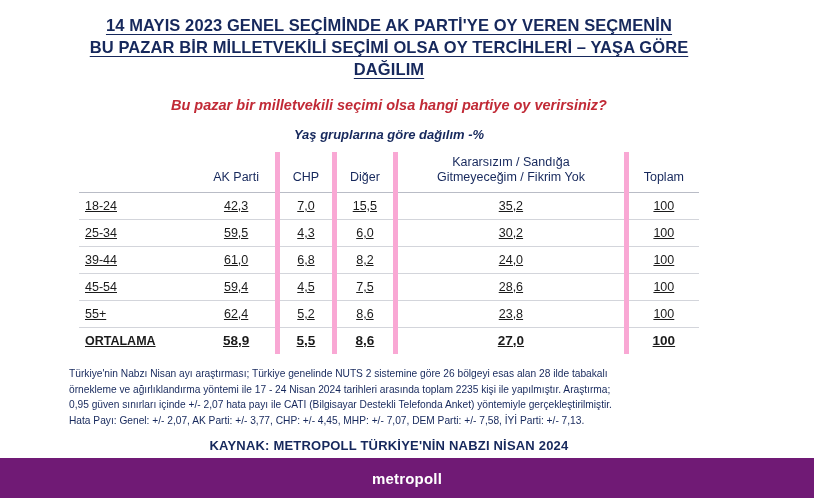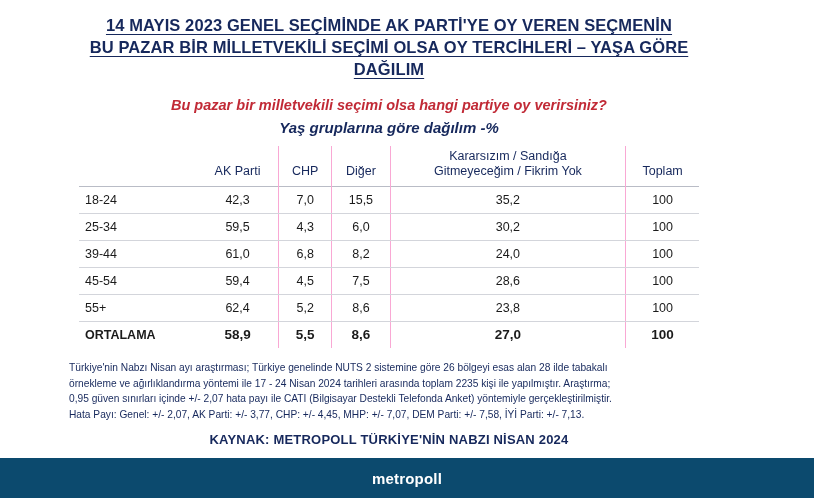--- a/index.html
+++ b/index.html
@@ -35,23 +35,23 @@
   }
   .subtitle {
     margin-top: 17px;
     text-align: center;
     font-size: 14.5px;
     font-style: italic;
     font-weight: bold;
     color: #c12a36;
   }
   .axis-note {
-    margin-top: 6px;
-    text-align: center;
-    font-size: 15px;
+    margin-top: 14px;
+    text-align: center;
+    font-size: 13px;
     font-style: italic;
     font-weight: bold;
     color: #16285c;
   }
   .table-wrap {
     margin: 10px auto 0 auto;
     width: 620px;
   }
   table.data {
     width: 100%;
@@ -72,36 +72,37 @@
     width: 110px;
   }
   table.data thead tr {
     border-bottom: 1px solid #b9bcc6;
   }
   table.data td {
     padding: 5px 4px;
     text-align: center;
     border-bottom: 1px solid #d3d5db;
     line-height: 16px;
+    text-decoration: underline;
   }
   table.data td.rowhead {
     text-align: left;
     padding-left: 6px;
     color: #1b1b1b;
   }
   table.data tr.avg td {
     font-weight: bold;
     font-size: 13.5px;
     border-bottom: none;
   }
   table.data tr.avg td.rowhead {
     font-size: 12.5px;
   }
   .col-sep {
-    border-left: 1px solid #f9a8d4;
+    border-left: 5px solid #f9a8d4;
   }
   .footnote {
     margin: 12px auto 0 auto;
     width: 640px;
     text-align: center;
     font-size: 10.2px;
     font-weight: normal;
     color: #16285c;
     line-height: 15.5px;
   }
@@ -116,21 +117,21 @@
     font-weight: bold;
     color: #16285c;
     letter-spacing: 0.2px;
   }
   .footer-bar {
     position: absolute;
     left: 0;
     bottom: 0;
     width: 814px;
     height: 40px;
-    background: #0c4a6e;
+    background: #701a75;
     display: flex;
     align-items: center;
     justify-content: center;
   }
   .footer-logo {
     color: #ffffff;
     font-size: 15px;
     font-weight: bold;
     letter-spacing: 0.2px;
   }

